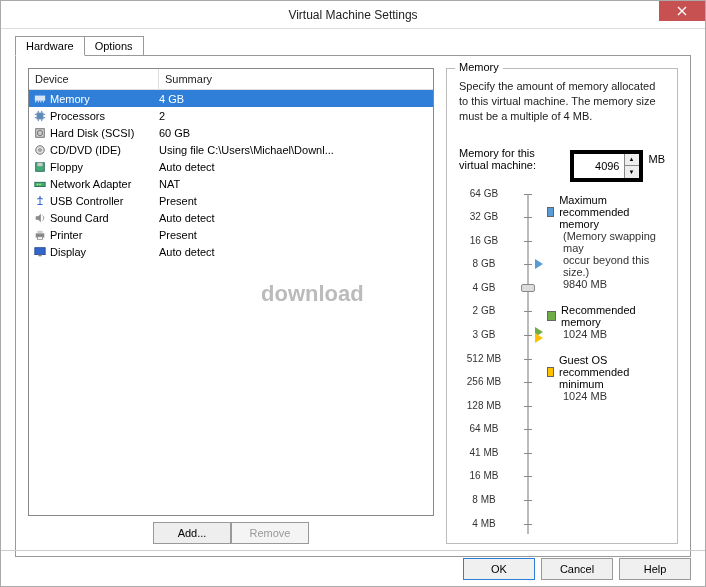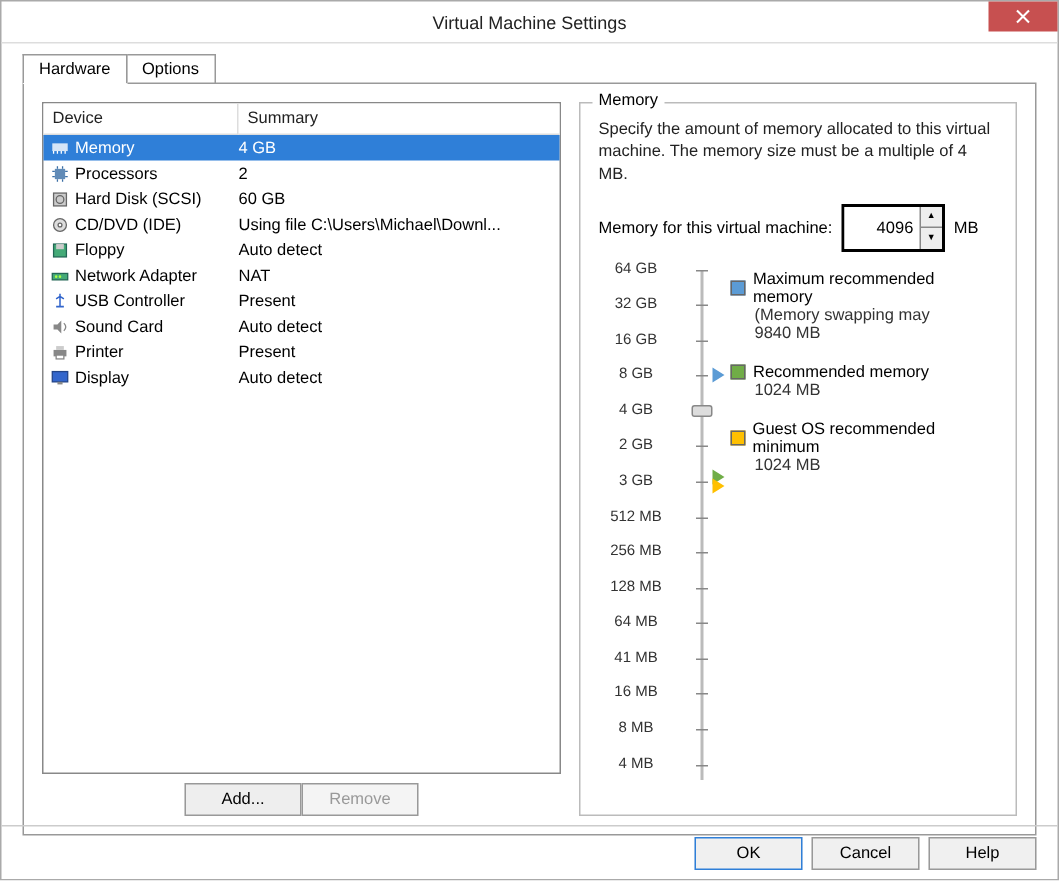--- a/index.html
+++ b/index.html
@@ -6,40 +6,40 @@
   body { font-family: "Segoe UI", Tahoma, sans-serif; font-size: 11px; background: #fff; }
   .window { width: 706px; height: 587px; background: #fff; border: 1px solid #aaa; position: relative; }
   .titlebar { height: 28px; display: flex; align-items: center; justify-content: center; border-bottom: 1px solid #ddd; position: relative; }
   .titlebar .title { font-size: 12px; color: #222; }
   .close-btn { position: absolute; right: 0; top: 0; width: 46px; height: 20px; background: #c75050; color: #fff; display: flex; align-items: center; justify-content: center; font-size: 13px; cursor: pointer; }
   .tabrow { display: flex; padding: 6px 0 0 14px; }
   .tab { padding: 3px 10px; border: 1px solid #999; background: #fff; font-size: 11px; position: relative; top: 1px; }
   .tab.active { border-bottom: 1px solid #fff; z-index: 2; }
   .tab:not(:first-child) { margin-left: -1px; }
   .tabcontent { margin: 0 14px; border: 1px solid #999; height: 502px; display: flex; padding: 12px; gap: 12px; }
-  .left-col { width: 346px; display: flex; flex-direction: column; }
+  .left-col { width: 406px; display: flex; flex-direction: column; }
   .device-table { border: 1px solid #888; flex: 1; background: #fff; }
   .dt-head { display: flex; background: #fff; }
   .dt-head .hcol { padding: 4px 6px; border-right: 1px solid #ddd; border-bottom: 1px solid #ddd; font-size: 11px; color: #222; }
   .dt-head .hcol:first-child { width: 130px; }
   .dt-head .hcol:last-child { flex: 1; border-right: none; }
   .dt-row { display: flex; padding: 1px 4px; cursor: pointer; align-items: center; height: 17px; }
   .dt-row.selected { background: #2f7fd8; color: #fff; }
   .dt-row .rcol:first-child { width: 126px; display: flex; align-items: center; gap: 3px; }
   .dt-row .rcol:last-child { flex: 1; overflow: hidden; white-space: nowrap; text-overflow: ellipsis; }
   .dev-icon { width: 14px; height: 12px; display: inline-block; flex-shrink: 0; }
   .btnrow { display: flex; justify-content: center; gap: 0; margin-top: 6px; }
   .btn { min-width: 78px; height: 22px; border: 1px solid #999; background: #eee; font-size: 11px; cursor: pointer; }
   .btn:disabled { color: #999; background: #f4f4f4; }
   .right-col { flex: 1; }
   .groupbox { border: 1px solid #bbb; padding: 10px 12px 10px 12px; position: relative; height: 100%; }
   .groupbox > legend { position: absolute; top: -8px; left: 8px; background: #fff; padding: 0 4px; font-size: 11px; }
   .desc { color: #222; line-height: 1.35; margin-bottom: 12px; }
   .memrow { display: flex; align-items: center; gap: 6px; margin-bottom: 12px; }
-  .spinner { display: flex; align-items: stretch; border: 2px solid #000000; height: 32px; }
+  .spinner { display: flex; align-items: stretch; border: 4px solid #000000; height: 32px; margin-top: 14px; }
   .spinner input { width: 50px; border: none; text-align: right; padding: 0 4px; font-size: 11px; }
   .spinner .arrows { display: flex; flex-direction: column; width: 15px; border-left: 1px solid #888; }
   .spinner .arrows span { flex: 1; display: flex; align-items: center; justify-content: center; font-size: 6px; background: #eee; cursor: pointer; }
   .spinner .arrows span:first-child { border-bottom: 1px solid #888; }
   .slider-area { display: flex; gap: 8px; height: 340px; }
   .ticks { width: 50px; text-align: center; color: #333; font-size: 10px; position: relative; }
   .tick { position: absolute; right: 0; width: 100%; }
   .track-col { width: 22px; position: relative; }
   .track { position: absolute; left: 10px; top: 0; bottom: 0; width: 2px; background: #bbb; }
   .tickmark { position: absolute; left: 7px; width: 8px; height: 1px; background: #888; }
@@ -250,20 +250,21 @@
                 <div class="marker" style="top: 139.429px; left: 18px; border-left: 8px solid rgb(255, 192, 0);"></div>
               </div>
           </div>
           <div class="legend-col">
             <div class="lg-item">
               <div class="lg-head">
                   <span class="sq" id="sq-max" style="background: rgb(91, 155, 213);"></span>
                   <span>Maximum recommended memory</span>
                 </div>
               <div class="lg-sub">(Memory swapping may</div>
+              <div class="lg-sub">occur beyond this size.)</div>
               <div class="lg-sub">9840 MB</div>
             </div>
             <div class="lg-item">
               <div class="lg-head">
                   <span class="sq" id="sq-rec" style="background: rgb(112, 173, 71);"></span>
                   <span>Recommended memory</span>
                 </div>
               <div class="lg-sub">1024 MB</div>
             </div>
             <div class="lg-item">
@@ -273,19 +274,20 @@
                 </div>
               <div class="lg-sub">1024 MB</div>
             </div>
           </div>
         </div>
       </div>
     </div>
 
   </div>
 
+  <div class="watermark">download</div>
 
   <div class="footer">
     <button class="btn primary">OK</button>
     <button class="btn">Cancel</button>
     <button class="btn">Help</button>
   </div>
 </div>
 
 </body></html>

